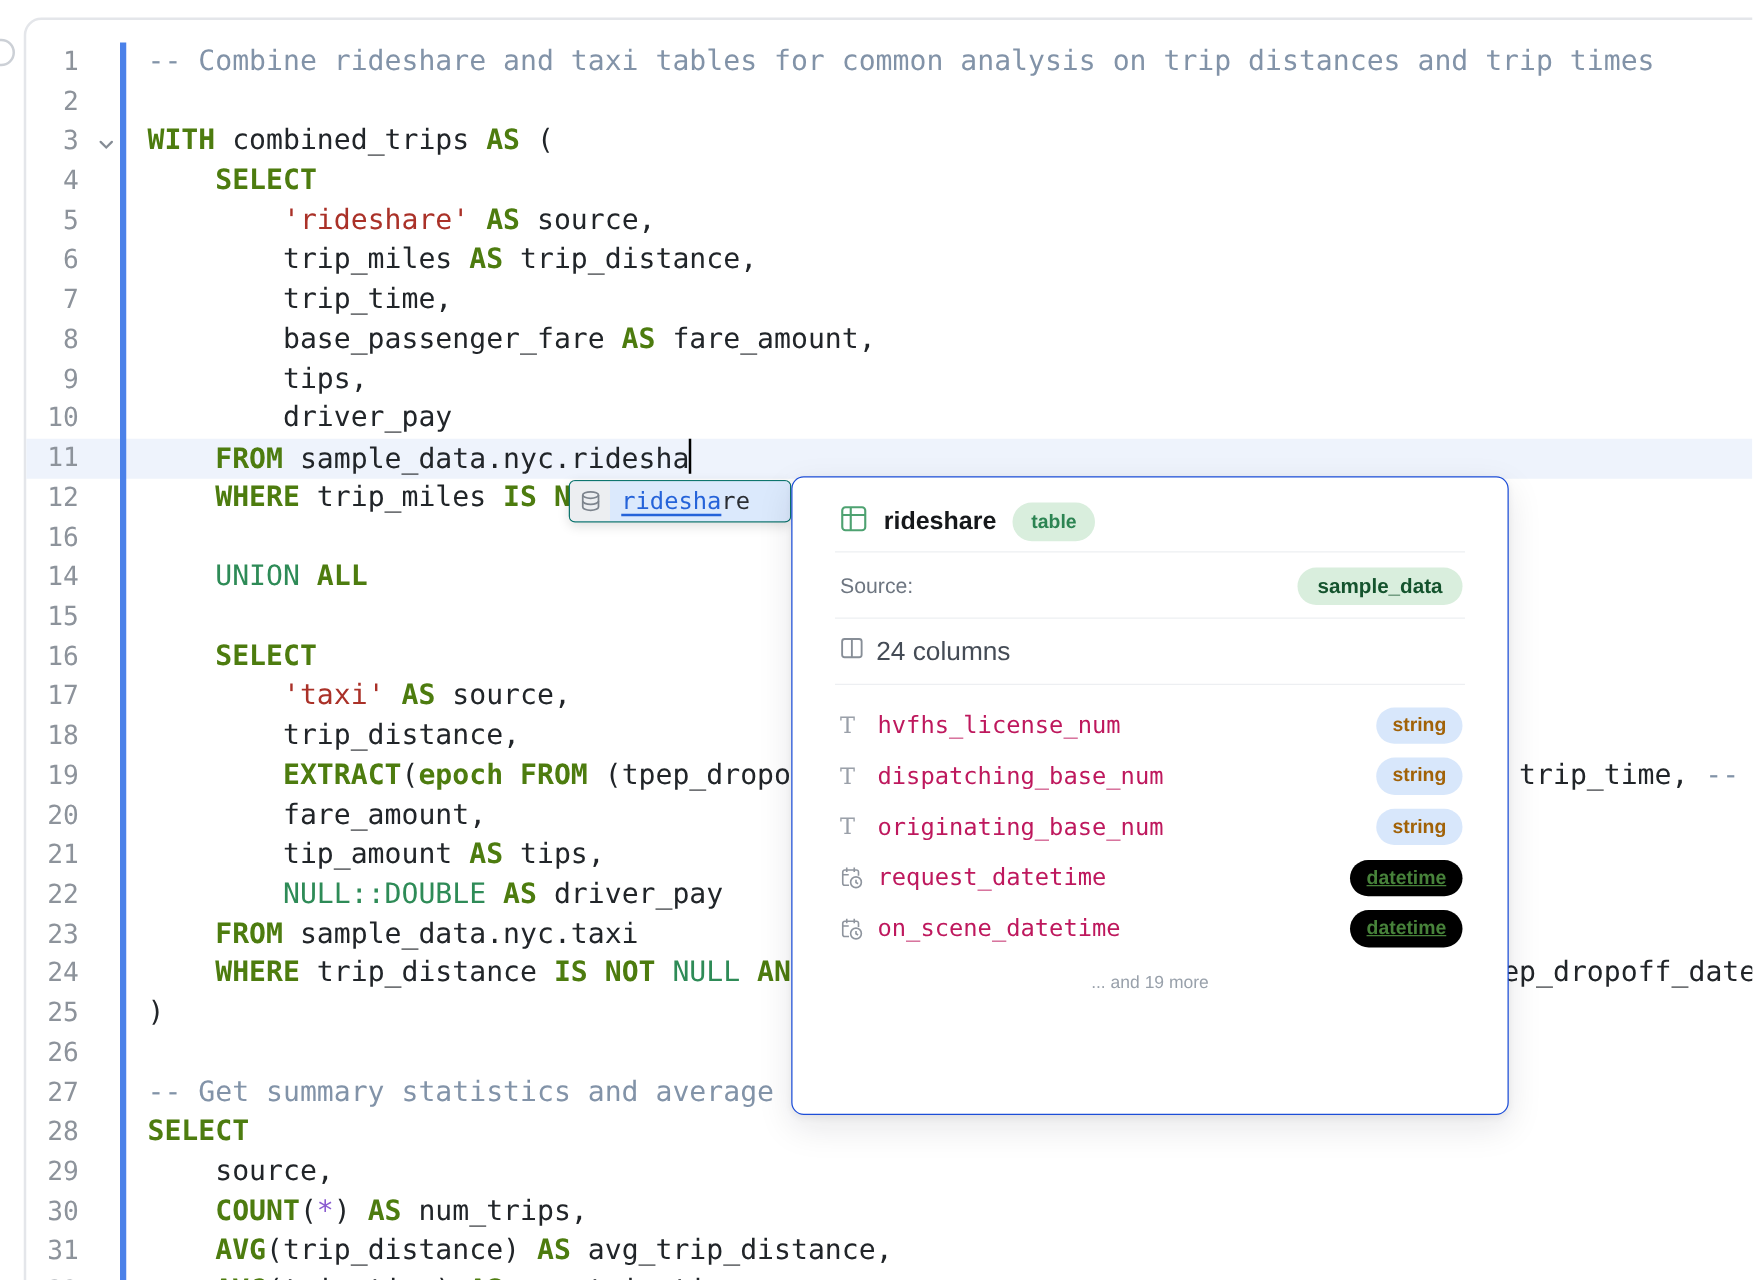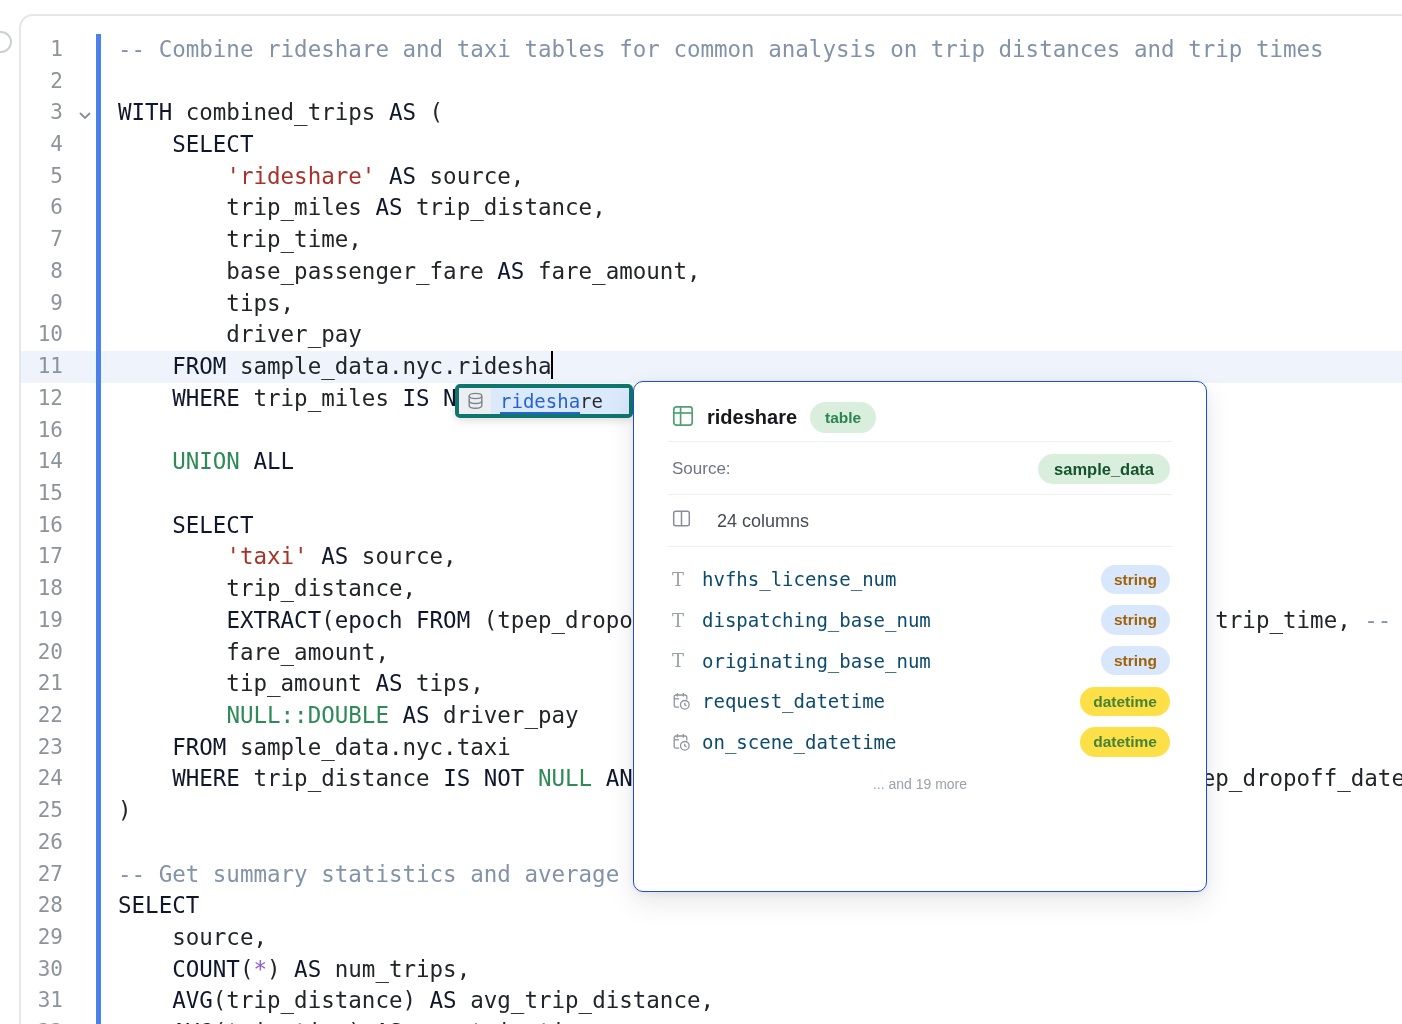--- a/index.html
+++ b/index.html
@@ -15,31 +15,31 @@
   
   .active-band{position:absolute;left:21px;top:351.2px;width:1381px;height:31.7px;background:#eef3fc;}
   .blue-bar{position:absolute;left:95.5px;top:33.9px;width:5px;height:991px;background:#4b81e9;}
   .gutter{position:absolute;left:0;top:33.9px;width:63px;text-align:right;color:#8d939b;
     font-size:21px;line-height:31.73px;}
   .gutter-num{height:31.73px;}
   .fold-chevron{position:absolute;left:78px;top:106px;}
   .code{position:absolute;left:118px;top:33.9px;font-size:22.5px;line-height:31.73px;color:#212529;
     font-variant-ligatures:none;}
   .code-line{height:31.73px;white-space:pre;}
-  .tk-k{color:#0f172a;font-weight:normal;}
+  .tk-k{color:#4d7c0f;font-weight:bold;}
   .tk-g{color:#2e8b57;}
   .tk-s{color:#aa3128;}
   .tk-c{color:#8293a8;}
   .tk-v{color:#8a5cd0;}
   .tk-d{color:#212529;}
   .cursor{display:inline-block;width:2px;height:28px;background:#000;vertical-align:-5px;}
 
   
   .autocomplete{position:absolute;left:455px;top:384px;width:178px;height:34px;display:flex;
-    border:4px solid #0f766e;border-radius:5px;box-shadow:0 3px 9px rgba(0,0,0,.13);
+    border:1px solid #0f766e;border-radius:5px;box-shadow:0 3px 9px rgba(0,0,0,.13);
     overflow:hidden;box-sizing:border-box;background:#dbe9fc;z-index:5;}
   .ac-icon-cell{width:32px;background:#eceef1;display:flex;align-items:center;justify-content:center;flex:none;}
   .ac-label{flex:1;display:flex;align-items:center;padding-left:9px;font-size:19px;background:#dbe9fc;}
   .ac-match{color:#2563d9;text-decoration:underline;text-underline-offset:4px;text-decoration-thickness:1.5px;}
   .ac-rest{color:#2a2e33;}
 
   
   .popup{position:absolute;left:633px;top:381px;width:574px;height:511px;background:#fff;
     border:1px solid #1d4ed8;border-radius:10px;box-sizing:border-box;z-index:6;
     box-shadow:0 10px 28px rgba(16,24,40,.10),0 2px 6px rgba(16,24,40,.06);
@@ -49,29 +49,29 @@
   .pp-divider{border:none;border-top:1px solid #edeff2;margin:0 34px;}
   .pp-divider.first{margin-top:14px;}
   .badge{display:inline-block;border-radius:999px;font-weight:bold;line-height:1;}
   .badge-table{background:#d9eedd;color:#2c8452;font-size:15.5px;padding:8px 15px;}
   .pp-info{padding:6px 36px 4px 38px;}
   .pp-info-row{height:42px;display:flex;align-items:center;justify-content:space-between;}
   .pp-label{font-size:17px;color:#6e7681;}
   .badge-green{background:#d9eedd;color:#14532d;font-size:16.5px;padding:7px 16px;}
   .badge-engine{background:#ebecee;color:#32363c;font-family:"DejaVu Sans Mono",monospace;
     font-size:18px;font-weight:normal;padding:6px 12px;border-radius:7px;}
-  .pp-colcount{display:flex;align-items:center;gap:26px;padding:14px 36px 13px 38px;
-    font-size:18px;color:#454c56;}
+  .pp-colcount{display:flex;align-items:center;gap:10px;padding:14px 36px 13px 38px;
+    font-size:21px;color:#454c56;}
   .pp-collist{padding:12px 36px 0 38px;}
   .pp-colrow{height:40.7px;display:flex;align-items:center;}
   .col-icon{width:30px;flex:none;display:flex;align-items:center;color:#9aa0a9;}
   .t-glyph{font-family:"DejaVu Serif",serif;font-size:18px;color:#9aa0a9;}
-  .col-name{flex:1;font-family:"DejaVu Sans Mono",monospace;font-size:19px;color:#0c4a6e;}
+  .col-name{flex:1;font-family:"DejaVu Sans Mono",monospace;font-size:19px;color:#be185d;}
   .badge-string{background:#d8e7fb;color:#a16207;font-size:15.5px;padding:7px 13px;}
-  .badge-datetime{background:#fde047;color:#47823a;font-size:15.5px;padding:7px 13px;}
+  .badge-datetime{background:#000000;color:#47823a;font-size:15.5px;padding:7px 13px;text-decoration:underline;}
   .pp-more{text-align:center;color:#99a1ab;font-size:14px;margin-top:14px;}
 </style>
 </head>
 <body>
 
 <div id="stage">
 
   <div class="corner-circle"></div>
   <div class="panel-border"></div>
 

